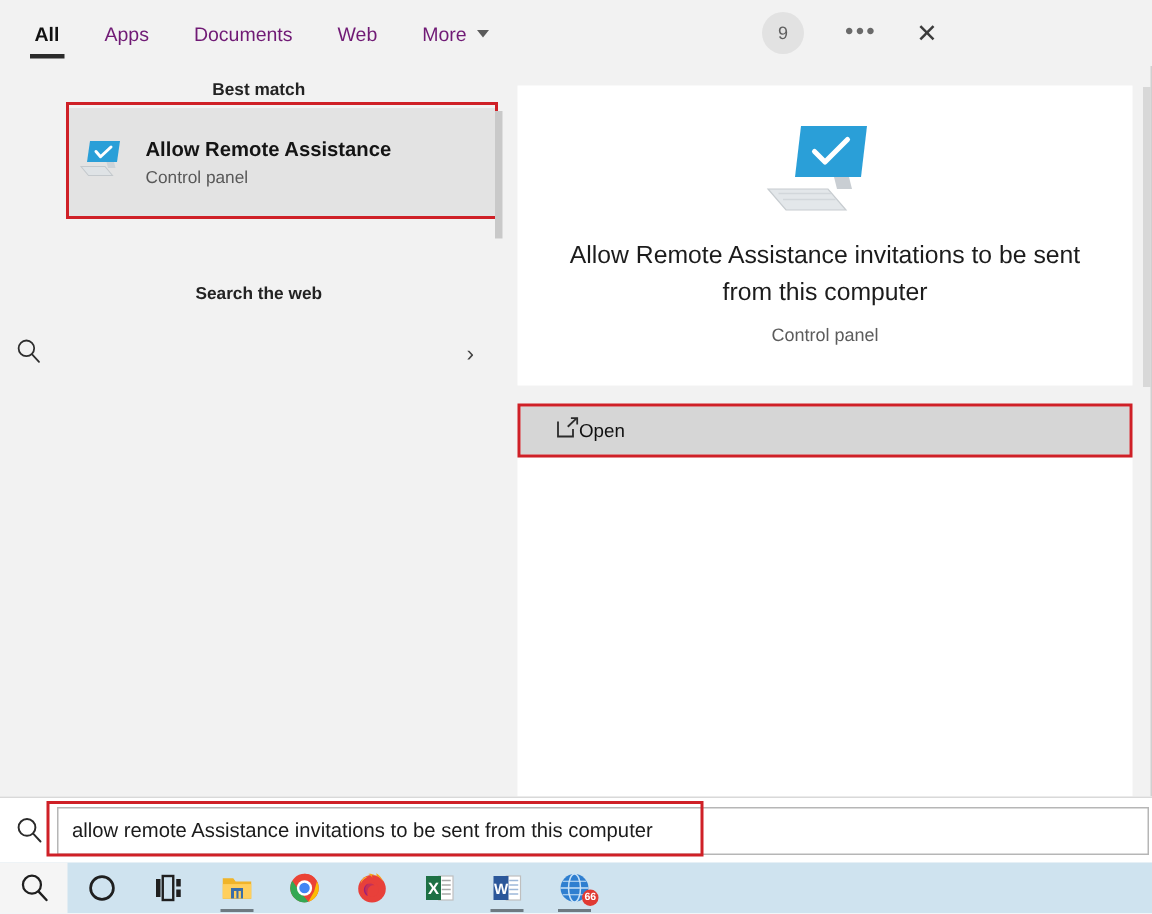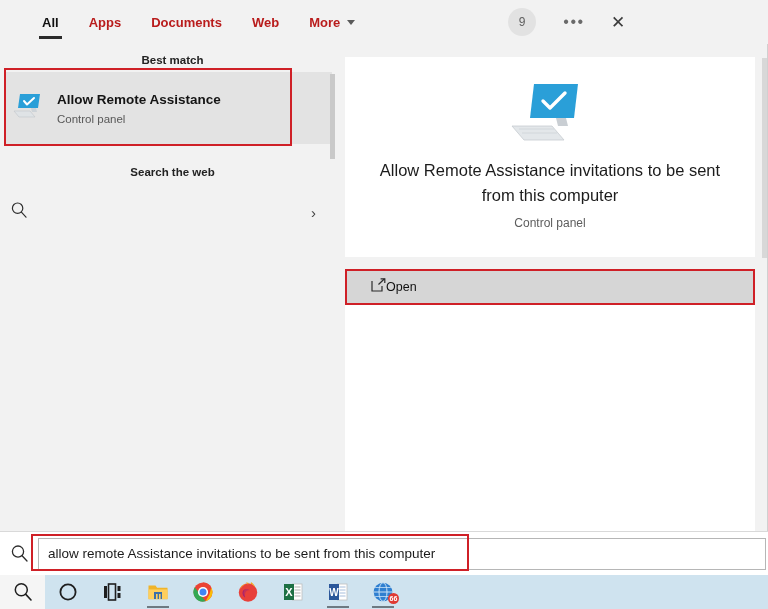--- a/index.html
+++ b/index.html
@@ -17,33 +17,32 @@
     position: absolute; left: 0; top: 0;
     width: 768px; height: 575px;
     background: #f2f2f2;
   }
 
   
   .tabbar {
     position: absolute; left: 0; top: 0;
     width: 644px; height: 44px;
     background: #f2f2f2;
-    display: flex; align-items: flex-start; padding-left: 19px;
+    display: flex; align-items: flex-start;
   }
   .tabs { display: flex; align-items: center; height: 44px; padding-left: 8px; }
   .tab {
     position: relative;
     height: 44px;
     display: flex; align-items: center;
     padding: 0 15px;
     font-size: 13px;
-    color: #b91c1c;
+    color: #701a75;
     cursor: default;
     white-space: nowrap;
-    font-weight: bold;
   }
   .tab.active { color: #111; font-weight: bold; }
   .tab.active::after {
     content: ""; position: absolute;
     left: 12px; right: 12px; bottom: 5px;
     height: 3px; background: #2b2b2b;
   }
   .tab .caret {
     display: inline-block; margin-left: 7px;
     width: 0; height: 0;
@@ -76,21 +75,21 @@
     position: absolute; left: 0; top: 44px;
     width: 336px; height: 487px;
     background: #f2f2f2;
     overflow: hidden;
   }
   .section-label {
     font-size: 11.5px; font-weight: bold; color: #232323;
     padding: 10px 0 6px 9px;
     text-align: center;
   }
-  .bm-wrap { position: relative; padding: 0 4px; }
+  .bm-wrap { position: relative; padding: 0 4px; margin-left: 40px; }
   .best-match {
     position: relative;
     height: 72px;
     background: #e3e3e3;
     display: flex; align-items: center;
     padding-left: 9px;
     gap: 14px;
   }
   .bm-text { display: flex; flex-direction: column; justify-content: center; }
   .bm-title { font-size: 13.5px; font-weight: bold; color: #141414; line-height: 17px; }
@@ -273,21 +272,21 @@
             </svg>
           </span>
           <div class="bm-text">
             <div class="bm-title">Allow Remote Assistance</div>
             <div class="bm-sub">Control panel</div>
           </div>
         </div>
         <div class="redbox" style="left:4px; top:-4px; width:288px; height:78px;"></div>
       </div>
 
-      <div class="section-label" style="padding-top:22px;">Search the web</div>
+      <div class="section-label" style="padding-top:22px;margin-top:24px;">Search the web</div>
 
       <div class="web-row">
         <span>
           <svg width="18" height="18" viewBox="0 0 18 18" aria-hidden="true">
             <circle cx="7.6" cy="7.2" r="5.2" fill="none" stroke="#2e2e2e" stroke-width="1.2"></circle>
             <line x1="11.4" y1="11.2" x2="16" y2="16.2" stroke="#2e2e2e" stroke-width="1.2" stroke-linecap="round"></line>
           </svg>
         </span>
         <span class="chev">›</span>
       </div>

